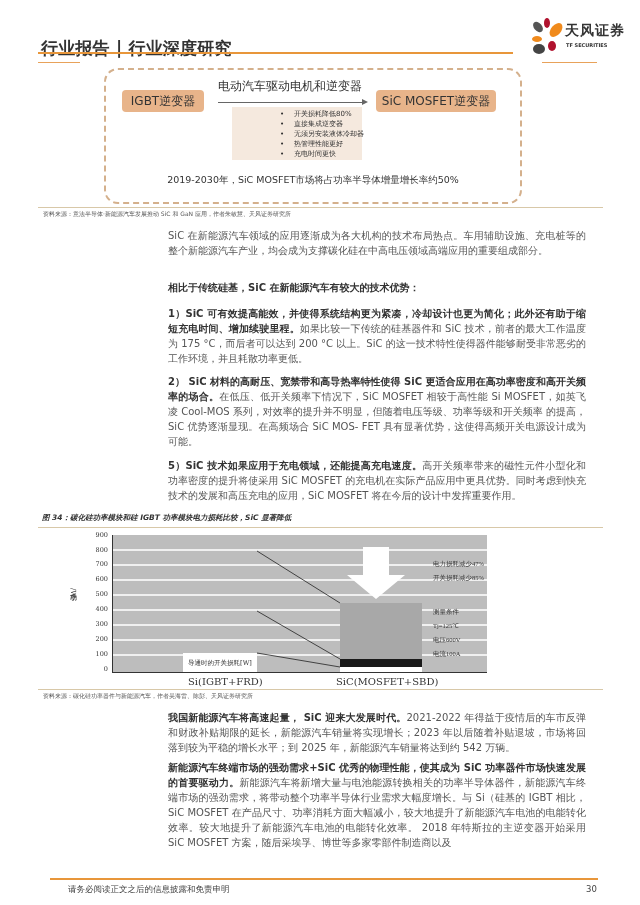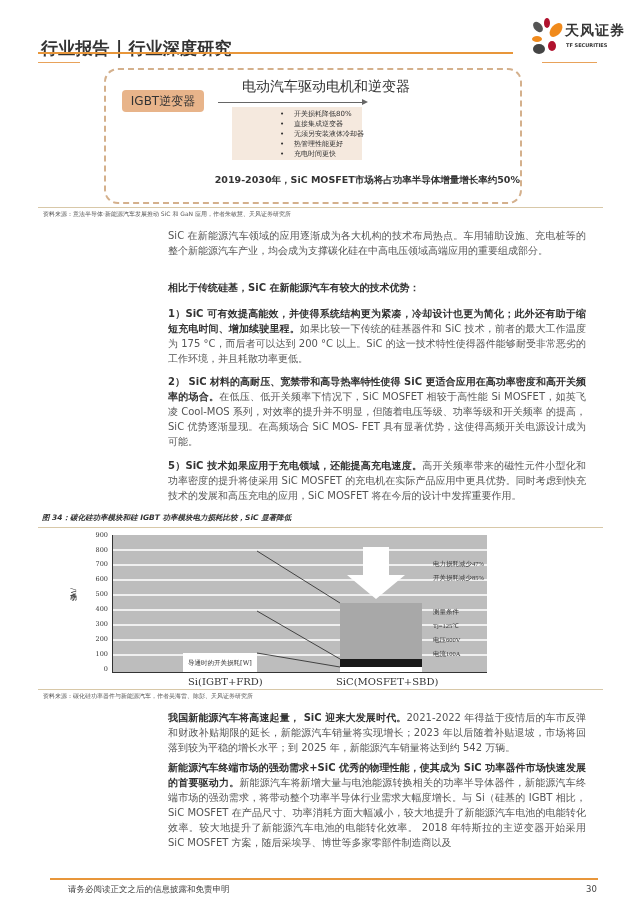--- a/index.html
+++ b/index.html
@@ -15,28 +15,28 @@
 
   .short-line { position: absolute; height: 1px; background: #e8a25a; }
 
   
   .fig1 { position: absolute; left: 104px; top: 68px; width: 418px; height: 136px;
           border: 2px dashed #d4b08c; border-radius: 14px; }
   .inv-box { position: absolute; height: 22px; background: #e8b48a; border-radius: 4px;
              font-size: 12px; color: #333; text-align: center; line-height: 22px; }
   .inv-left { left: 16px; top: 20px; width: 82px; }
   .inv-right { left: 270px; top: 20px; width: 120px; }
-  .arrow-label { position: absolute; left: 136px; top: 8px; font-size: 14px; color: #333; }
+  .arrow-label { position: absolute; left: 112px; top: 8px; font-size: 12px; color: #333; }
   .arrow-line { position: absolute; left: 112px; top: 32px; width: 146px; height: 1px; background: #666; }
   .arrow-head { position: absolute; left: 256px; top: 29px; width: 0; height: 0;
                 border-top: 3.5px solid transparent; border-bottom: 3.5px solid transparent; border-left: 6px solid #666; }
   .bullet-box { position: absolute; left: 126px; top: 37px; width: 130px; height: 53px; background: #f5e9de; padding: 2px 0 0 6px; }
   .bullet-item { font-size: 7px; line-height: 10px; color: #333; white-space: nowrap; margin-left: 42px; }
   .bullet-item .dot { display: inline-block; width: 14px; }
-  .fig1-footer { position: absolute; left: 0; right: 0; top: 104px; text-align: right; font-size: 9.5px; color: #333; font-weight: bold; }
+  .fig1-footer { position: absolute; left: 0; right: 0; top: 104px; text-align: center; font-size: 9.5px; color: #333; }
 
   .src { position: absolute; font-size: 6px; color: #555; }
   .src-line { position: absolute; left: 38px; height: 1px; background: #d8c8a8; width: 565px; }
 
   
   .para { position: absolute; left: 168px; width: 418px; font-size: 10px; line-height: 15px; color: #555; text-align: justify; }
   .para b { color: #333; font-weight: bold; }
 
   
   .fig-caption { position: absolute; left: 42px; top: 513px; font-size: 7.5px; font-weight: bold; color: #333; font-style: italic; }
@@ -78,20 +78,21 @@
 </div>
 
 <div class="short-line" style="left:38px; top:62px; width:42px;"></div>
 <div class="short-line" style="left:542px; top:62px; width:55px;"></div>
 
 <div class="fig1">
   <div class="inv-box inv-left">IGBT逆变器</div>
   <div class="arrow-label">电动汽车驱动电机和逆变器</div>
   <div class="arrow-line"></div>
   <div class="arrow-head"></div>
+  <div class="inv-box inv-right">SiC MOSFET逆变器</div>
   <div class="bullet-box">
     <div class="bullet-item"><span class="dot">•</span><span>开关损耗降低80%</span></div>
     <div class="bullet-item"><span class="dot">•</span><span>直接集成逆变器</span></div>
     <div class="bullet-item"><span class="dot">•</span><span>无须另安装液体冷却器</span></div>
     <div class="bullet-item"><span class="dot">•</span><span>热管理性能更好</span></div>
     <div class="bullet-item"><span class="dot">•</span><span>充电时间更快</span></div>
   </div>
   <div class="fig1-footer">2019-2030年，SiC MOSFET市场将占功率半导体增量增长率约50%</div>
 </div>
 <div class="src-line" style="top:207px;"></div>

